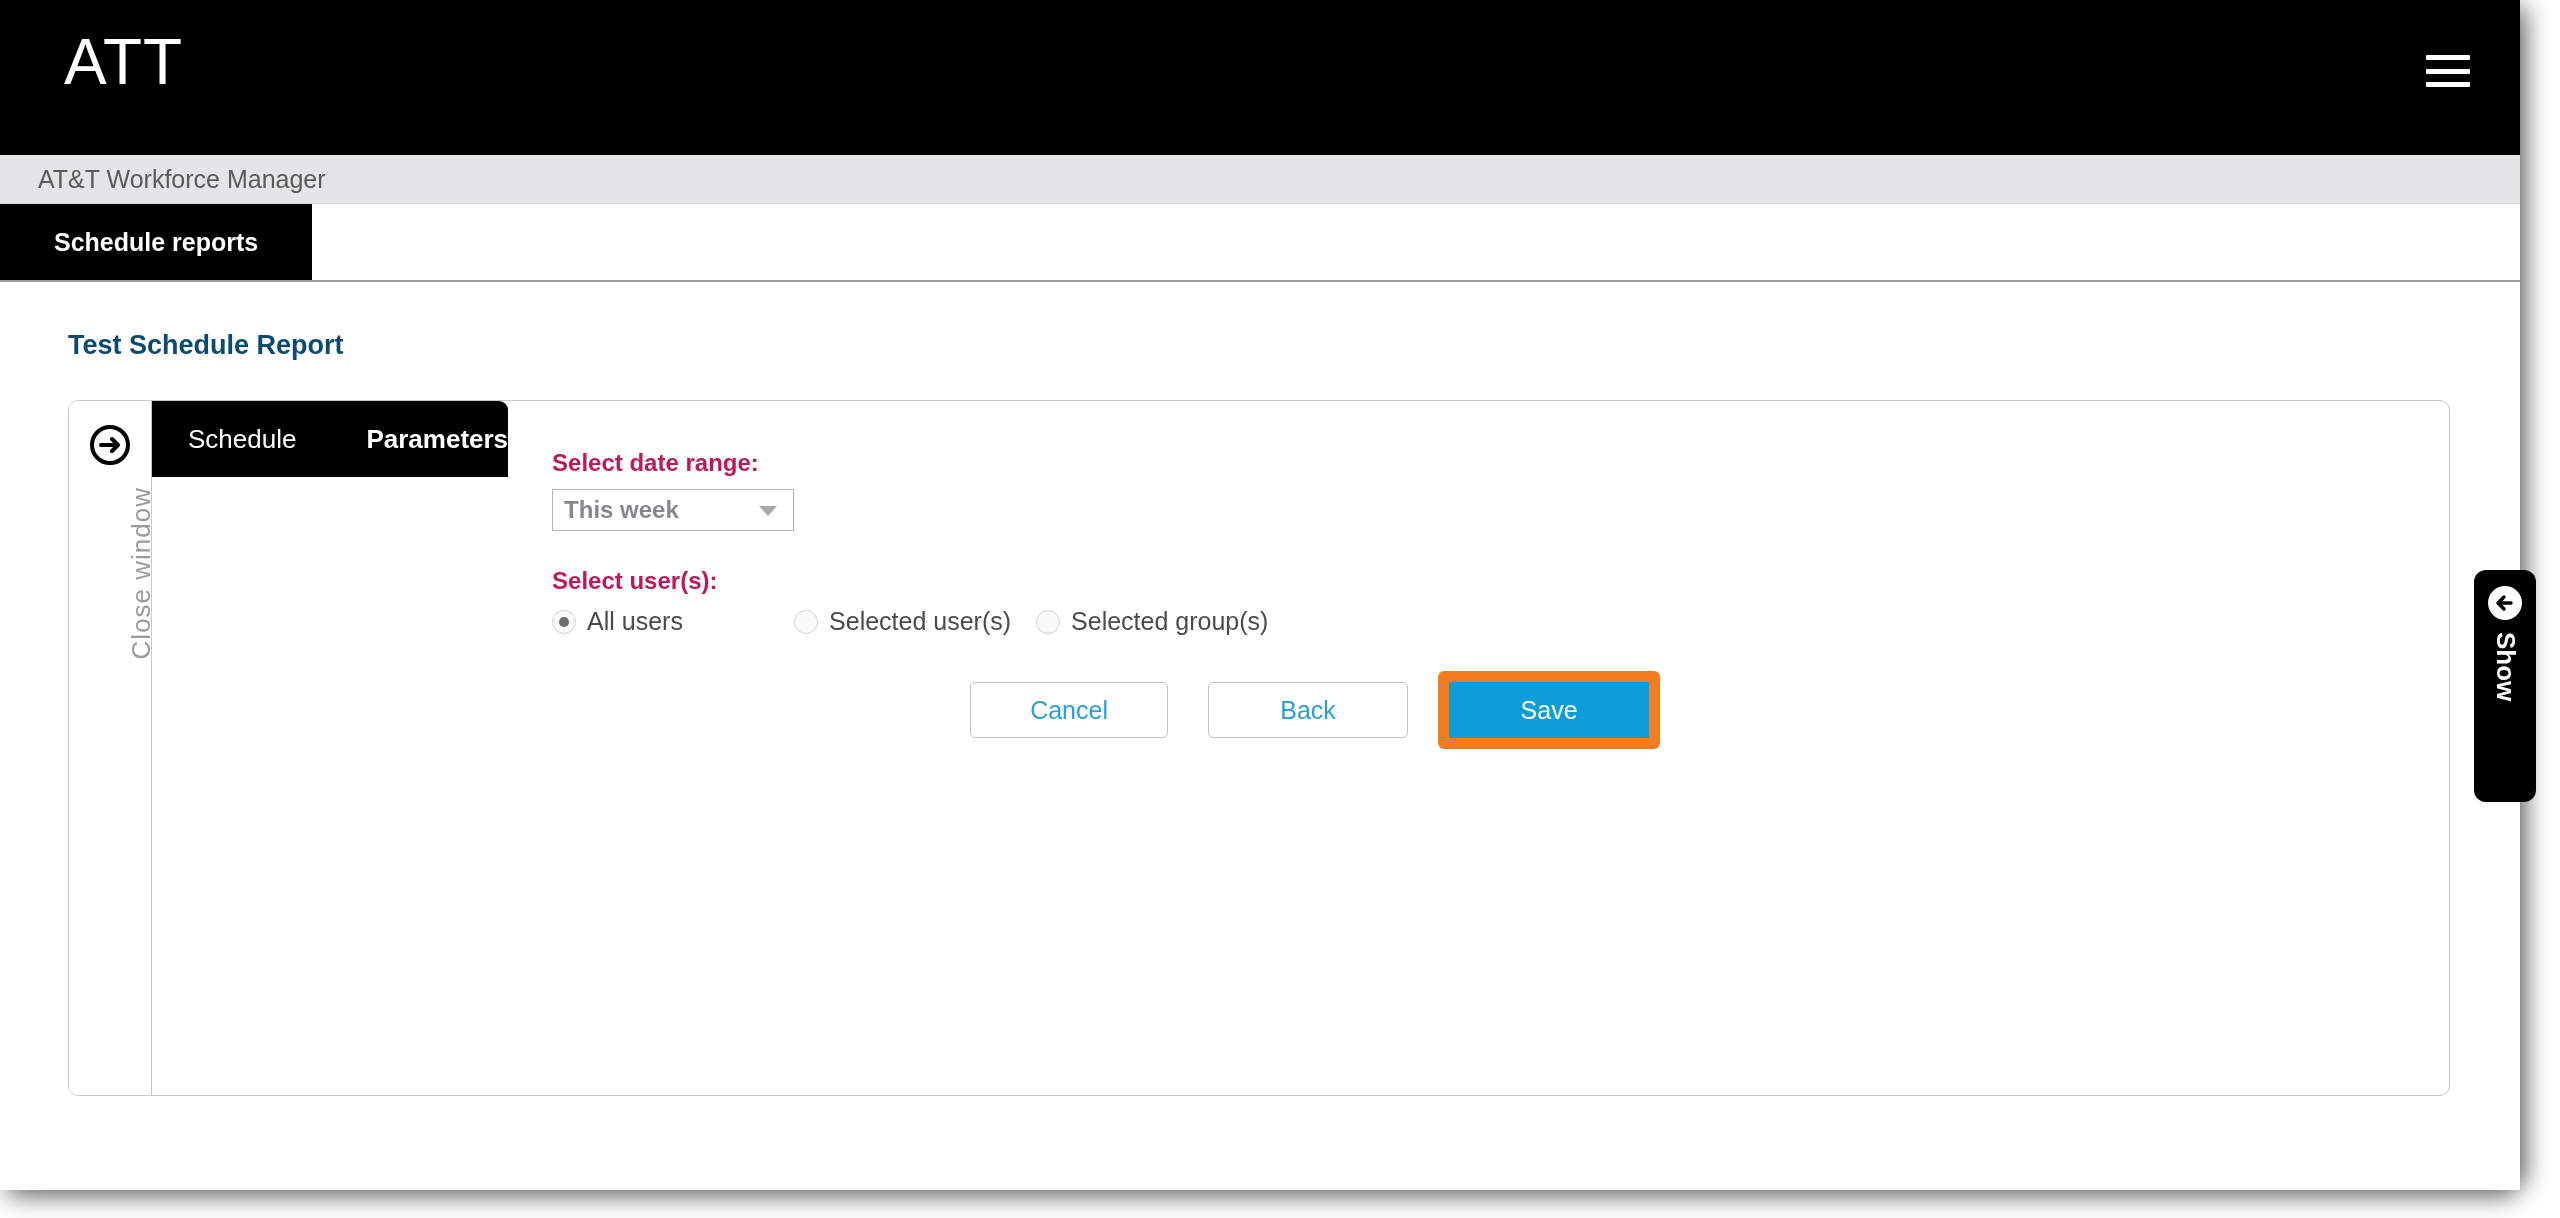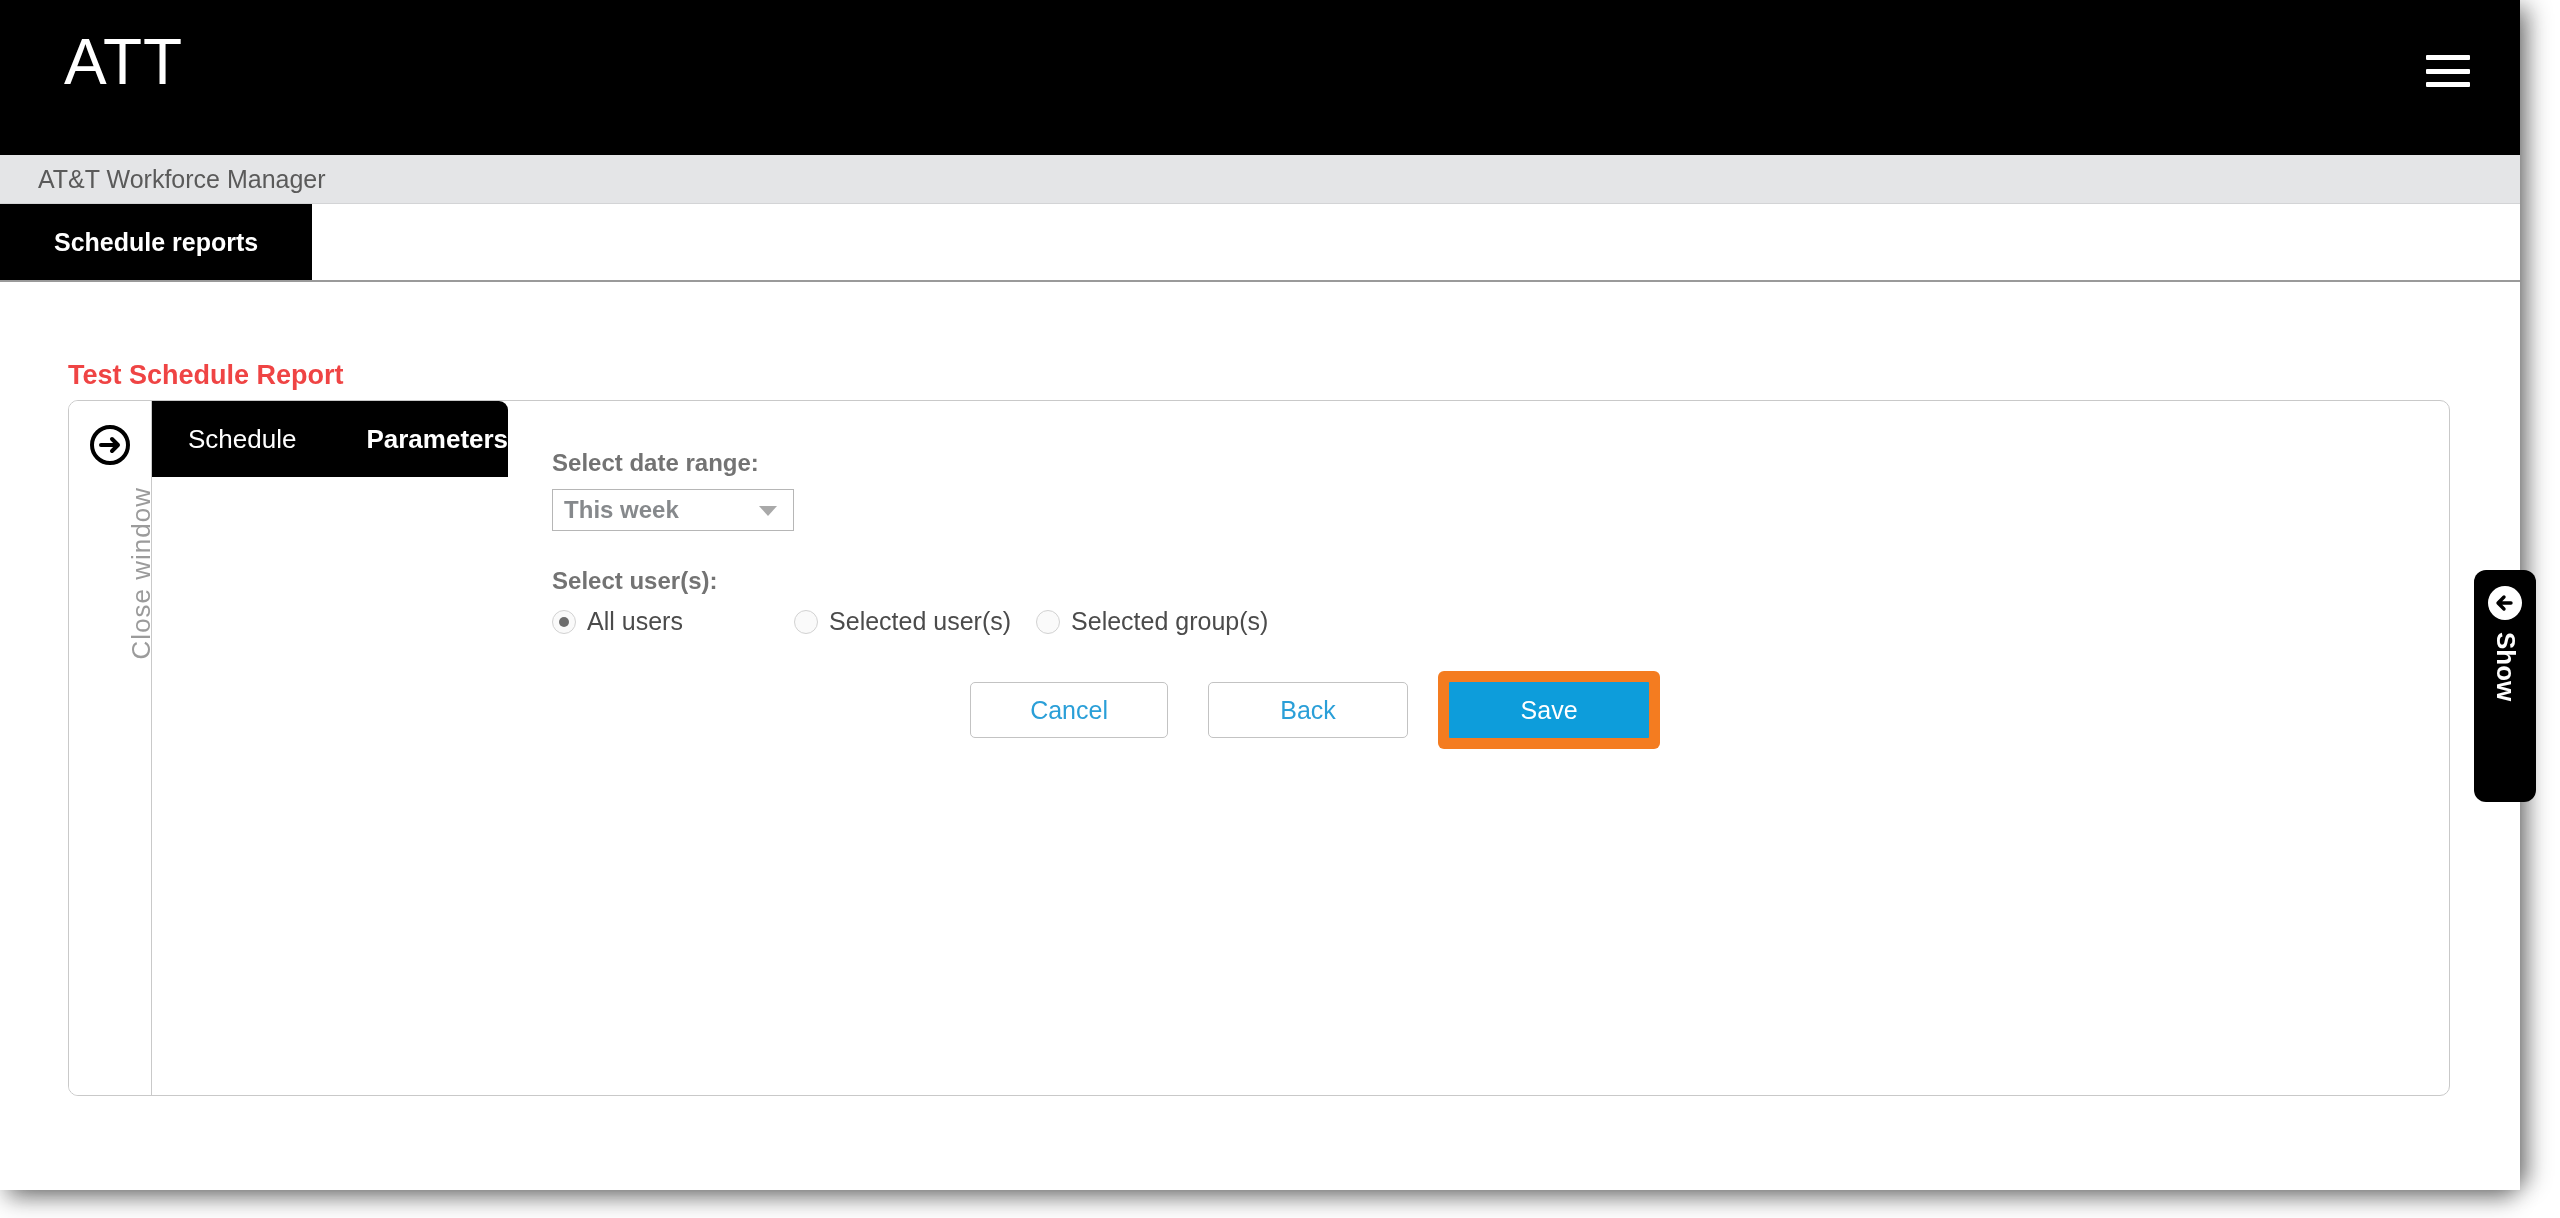--- a/index.html
+++ b/index.html
@@ -106,22 +106,22 @@
   }
 
   
   .content {
     position: relative;
     background: #ffffff;
     height: calc(1190px - 155px - 49px - 78px);
   }
   .page-title {
     margin: 0;
-    padding: 78px 0 0 68px;
-    color: #ef4444;
+    padding: 48px 0 0 68px;
+    color: #0c4a6e;
     font-size: 27px;
     font-weight: bold;
   }
 
   
   .window {
     position: absolute;
     left: 68px;
     top: 118px;
     width: 2382px;
@@ -193,21 +193,21 @@
     padding-left: 70px;
   }
 
   
   .form-area {
     flex: 1 1 auto;
     padding: 48px 0 0 44px;
     position: relative;
   }
   .field-label {
-    color: #737373;
+    color: #be185d;
     font-size: 24px;
     font-weight: bold;
     margin: 0 0 12px 0;
   }
   .select-box {
     position: relative;
     width: 242px;
     height: 42px;
     border: 1px solid #b6b6b6;
     background: #ffffff;

